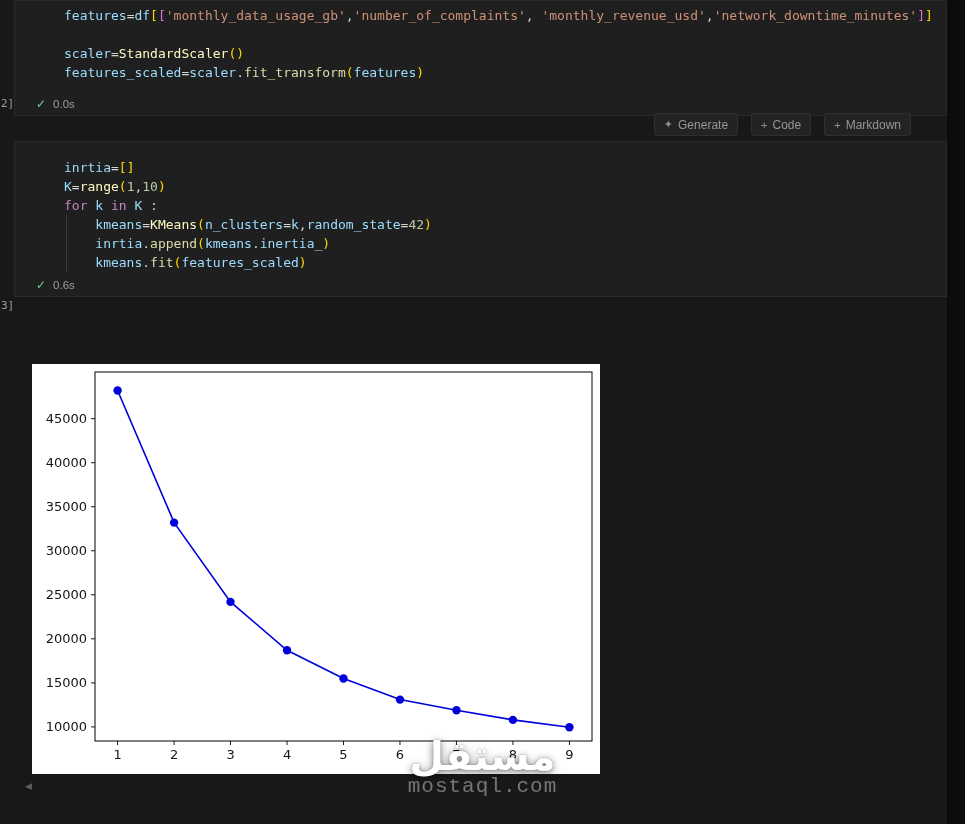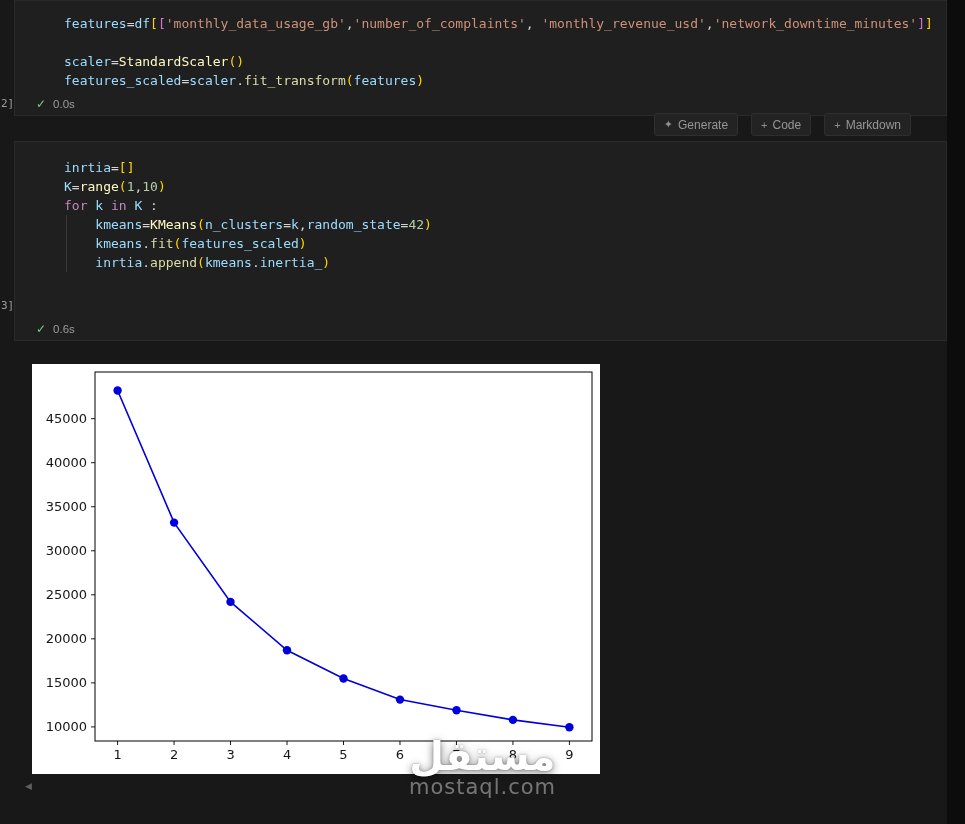--- a/index.html
+++ b/index.html
@@ -5,22 +5,22 @@
   html,body{margin:0;padding:0;background:#181818;}
   .stage{position:relative;width:965px;height:824px;background:#181818;overflow:hidden;
          font-family:"DejaVu Sans Mono","Liberation Mono",monospace;}
 
   
   .scrollbar{position:absolute;right:0;top:0;width:18px;height:824px;background:#0c0c0c;}
 
   
   .cell{position:absolute;left:14px;width:933px;background:#1f1f1f;border:1px solid #2a2a2a;
         box-sizing:border-box;}
-  .cell1{top:0;height:116px;padding:13px 0 0 49px;}
-  .cell2{top:141px;height:200px;padding:16px 0 9px 49px;}
+  .cell1{top:0;height:116px;padding:5px 0 0 49px;}
+  .cell2{top:141px;height:156px;padding:16px 0 9px 49px;}
   .code-line{height:19px;line-height:19px;white-space:pre;font-size:13px;color:#d4d4d4;}
   .tk-v{color:#9CDCFE}.tk-o{color:#D4D4D4}.tk-s{color:#CE9178}.tk-k{color:#C586C0}
   .tk-f{color:#DCDCAA}.tk-c{color:#fef9c3}.tk-n{color:#B5CEA8}.tk-b1{color:#FFD700}.tk-b2{color:#DA70D6}
   .indent-guide{position:absolute;left:66px;top:215px;width:1px;height:57px;background:#3b3b3b;}
 
   .status{position:absolute;left:21px;bottom:4px;display:flex;align-items:center;gap:7px;
           font-family:"Liberation Sans",sans-serif;font-size:11.5px;color:#9b9b9b;}
   .check{color:#73c991;font-size:12px;}
   .exec{position:absolute;left:1px;font-size:11px;color:#9b9b9b;}
   .exec1{top:97px;} .exec2{top:299px;}
@@ -37,21 +37,21 @@
   .plot{position:absolute;left:32px;top:364px;width:568px;height:410px;background:#ffffff;}
   .plot svg{display:block;}
   .collapse{position:absolute;left:25px;top:781px;color:#5f5f5f;font-size:9px;
             font-family:"DejaVu Sans",sans-serif;cursor:pointer;}
 
   
   .watermark{position:absolute;left:0;top:739px;width:100%;text-align:center;
              font-family:"DejaVu Sans",sans-serif;pointer-events:none;}
   .wm-title{font-size:40px;font-weight:bold;color:#ffffff;line-height:35px;
             text-shadow:0 2px 8px rgba(0,0,0,0.55),0 0 2px rgba(0,0,0,0.35);}
-  .wm-domain{font-size:21px;color:rgba(210,210,210,0.5);line-height:26px;letter-spacing:1px;}
+  .wm-domain{font-size:21px;color:rgba(210,210,210,0.5);line-height:26px;letter-spacing:1px;font-family:Liberation Mono, monospace;}
 </style>
 </head>
 <body>
 
 <div class="stage">
 
   <div class="scrollbar"></div>
 
   <div class="cell cell1">
     <div>
@@ -81,22 +81,22 @@
       <span>Markdown</span>
     </div>
   </div>
 
   <div class="cell cell2">
     <div>
         <div class="code-line"><span class="tk-v">inrtia</span><span class="tk-o">=</span><span class="tk-b1">[</span><span class="tk-b1">]</span></div>
         <div class="code-line"><span class="tk-v">K</span><span class="tk-o">=</span><span class="tk-c">range</span><span class="tk-b1">(</span><span class="tk-n">1</span><span class="tk-o">,</span><span class="tk-n">10</span><span class="tk-b1">)</span></div>
         <div class="code-line"><span class="tk-k">for</span><span class="tk-o"> </span><span class="tk-v">k</span><span class="tk-o"> </span><span class="tk-k">in</span><span class="tk-o"> </span><span class="tk-v">K</span><span class="tk-o"> :</span></div>
         <div class="code-line"><span class="tk-o">    </span><span class="tk-v">kmeans</span><span class="tk-o">=</span><span class="tk-c">KMeans</span><span class="tk-b1">(</span><span class="tk-v">n_clusters</span><span class="tk-o">=</span><span class="tk-v">k</span><span class="tk-o">,</span><span class="tk-v">random_state</span><span class="tk-o">=</span><span class="tk-n">42</span><span class="tk-b1">)</span></div>
+        <div class="code-line"><span class="tk-o">    </span><span class="tk-v">inrtia</span><span class="tk-o">.</span><span class="tk-f">append</span><span class="tk-b1">(</span><span class="tk-v">kmeans</span><span class="tk-o">.</span><span class="tk-v">inertia_</span><span class="tk-b1">)</span></div>
         <div class="code-line"><span class="tk-o">    </span><span class="tk-v">kmeans</span><span class="tk-o">.</span><span class="tk-f">fit</span><span class="tk-b1">(</span><span class="tk-v">features_scaled</span><span class="tk-b1">)</span></div>
-        <div class="code-line"><span class="tk-o">    </span><span class="tk-v">inrtia</span><span class="tk-o">.</span><span class="tk-f">append</span><span class="tk-b1">(</span><span class="tk-v">kmeans</span><span class="tk-o">.</span><span class="tk-v">inertia_</span><span class="tk-b1">)</span></div>
       </div>
     <div class="status">
       <span class="check">✓</span>
       <span>0.6s</span>
     </div>
   </div>
   <div class="indent-guide"></div>
   <div class="exec exec2">3]</div>
 
 

